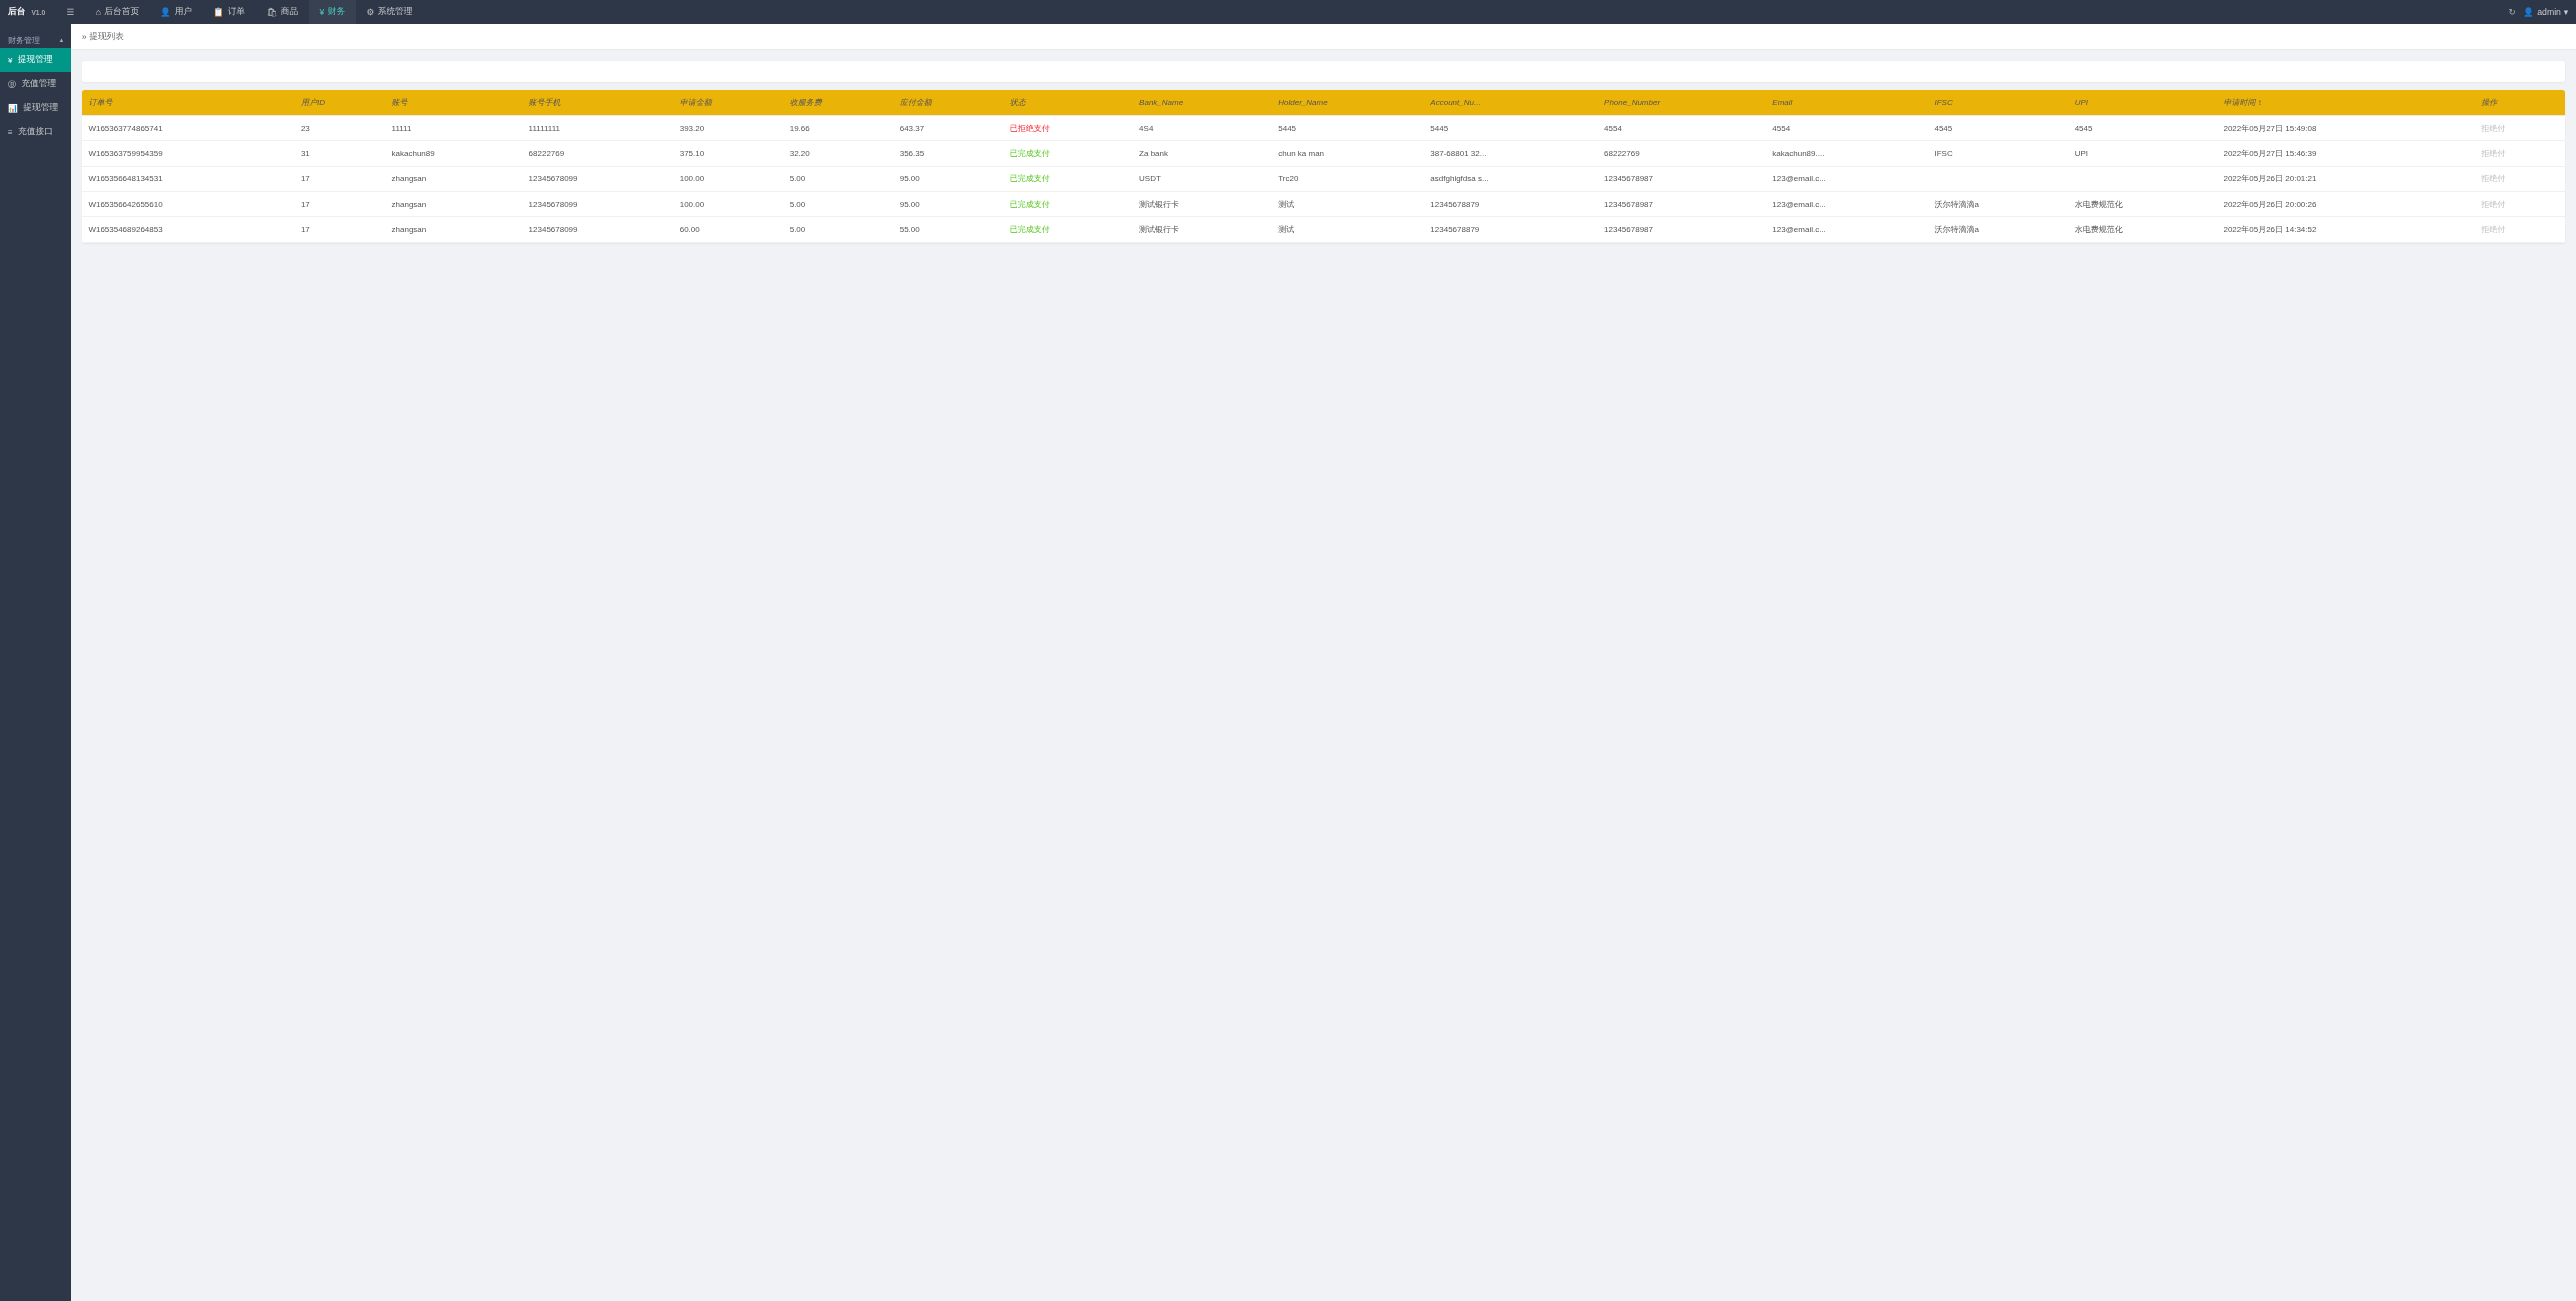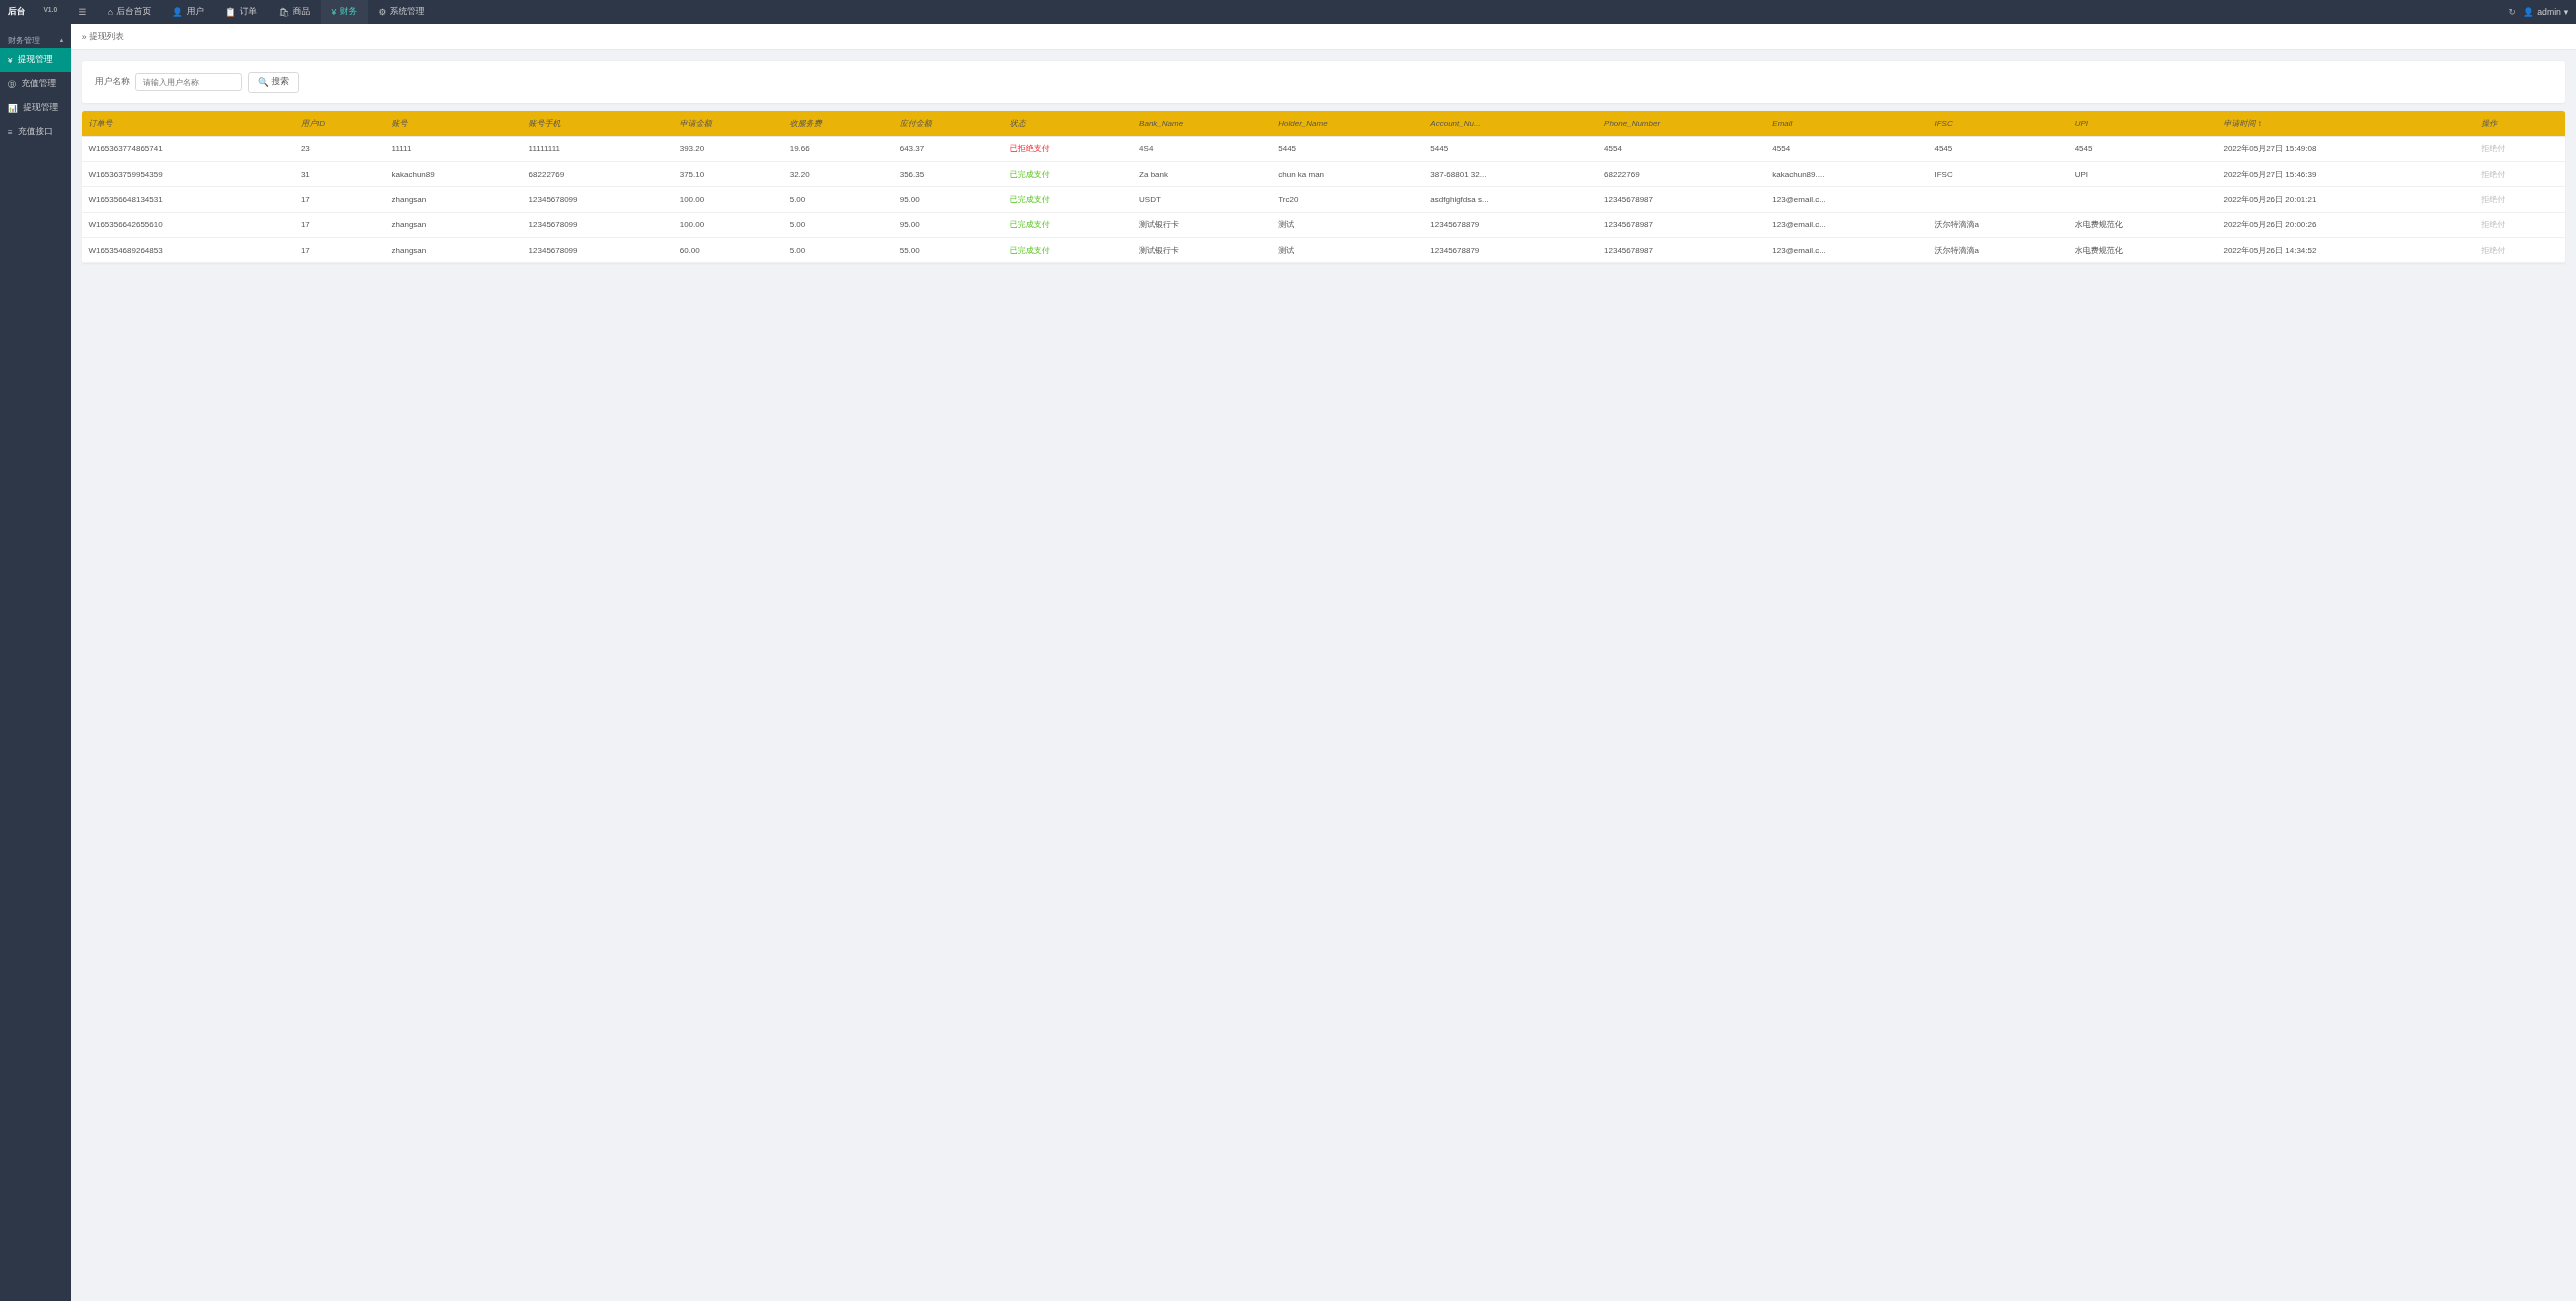--- a/index.html
+++ b/index.html
@@ -13,22 +13,22 @@
       align-items: center;
       padding: 0 8px;
       gap: 0;
     }
     .top-nav-logo {
       color: #fff;
       font-size: 8.7px;
       font-weight: bold;
       margin-right: 10.7px;
       display: flex;
-      align-items: flex-start;
-      gap: 18px;
+      align-items: center;
+      gap: 6px;
     }
     .top-nav-logo .version { font-size: 6.7px; color: #aaa; }
     .top-nav-menu {
       display: flex;
       align-items: center;
       gap: 0;
       flex: 1;
     }
     .nav-item {
       color: #ccc;
@@ -274,28 +274,20 @@
   <div class="main-content">
 
     <div class="breadcrumb">
       <span>»</span>
       <span>提现列表</span>
     </div>
 
     <div class="content-area">
 
       <div class="search-card">
-        <div class="search-row">
-          <span class="search-label">用户名称</span>
-          <input class="search-input" type="text" placeholder="请输入用户名称" style="">
-          <button class="search-btn">
-            <span>🔍</span>
-            <span>搜索</span>
-          </button>
-        </div>
       </div>
 
       <div class="table-card">
         <table class="data-table">
           <thead>
             <tr>
               <th>订单号</th>
               <th>用户ID</th>
               <th>账号</th>
               <th>账号手机</th>

